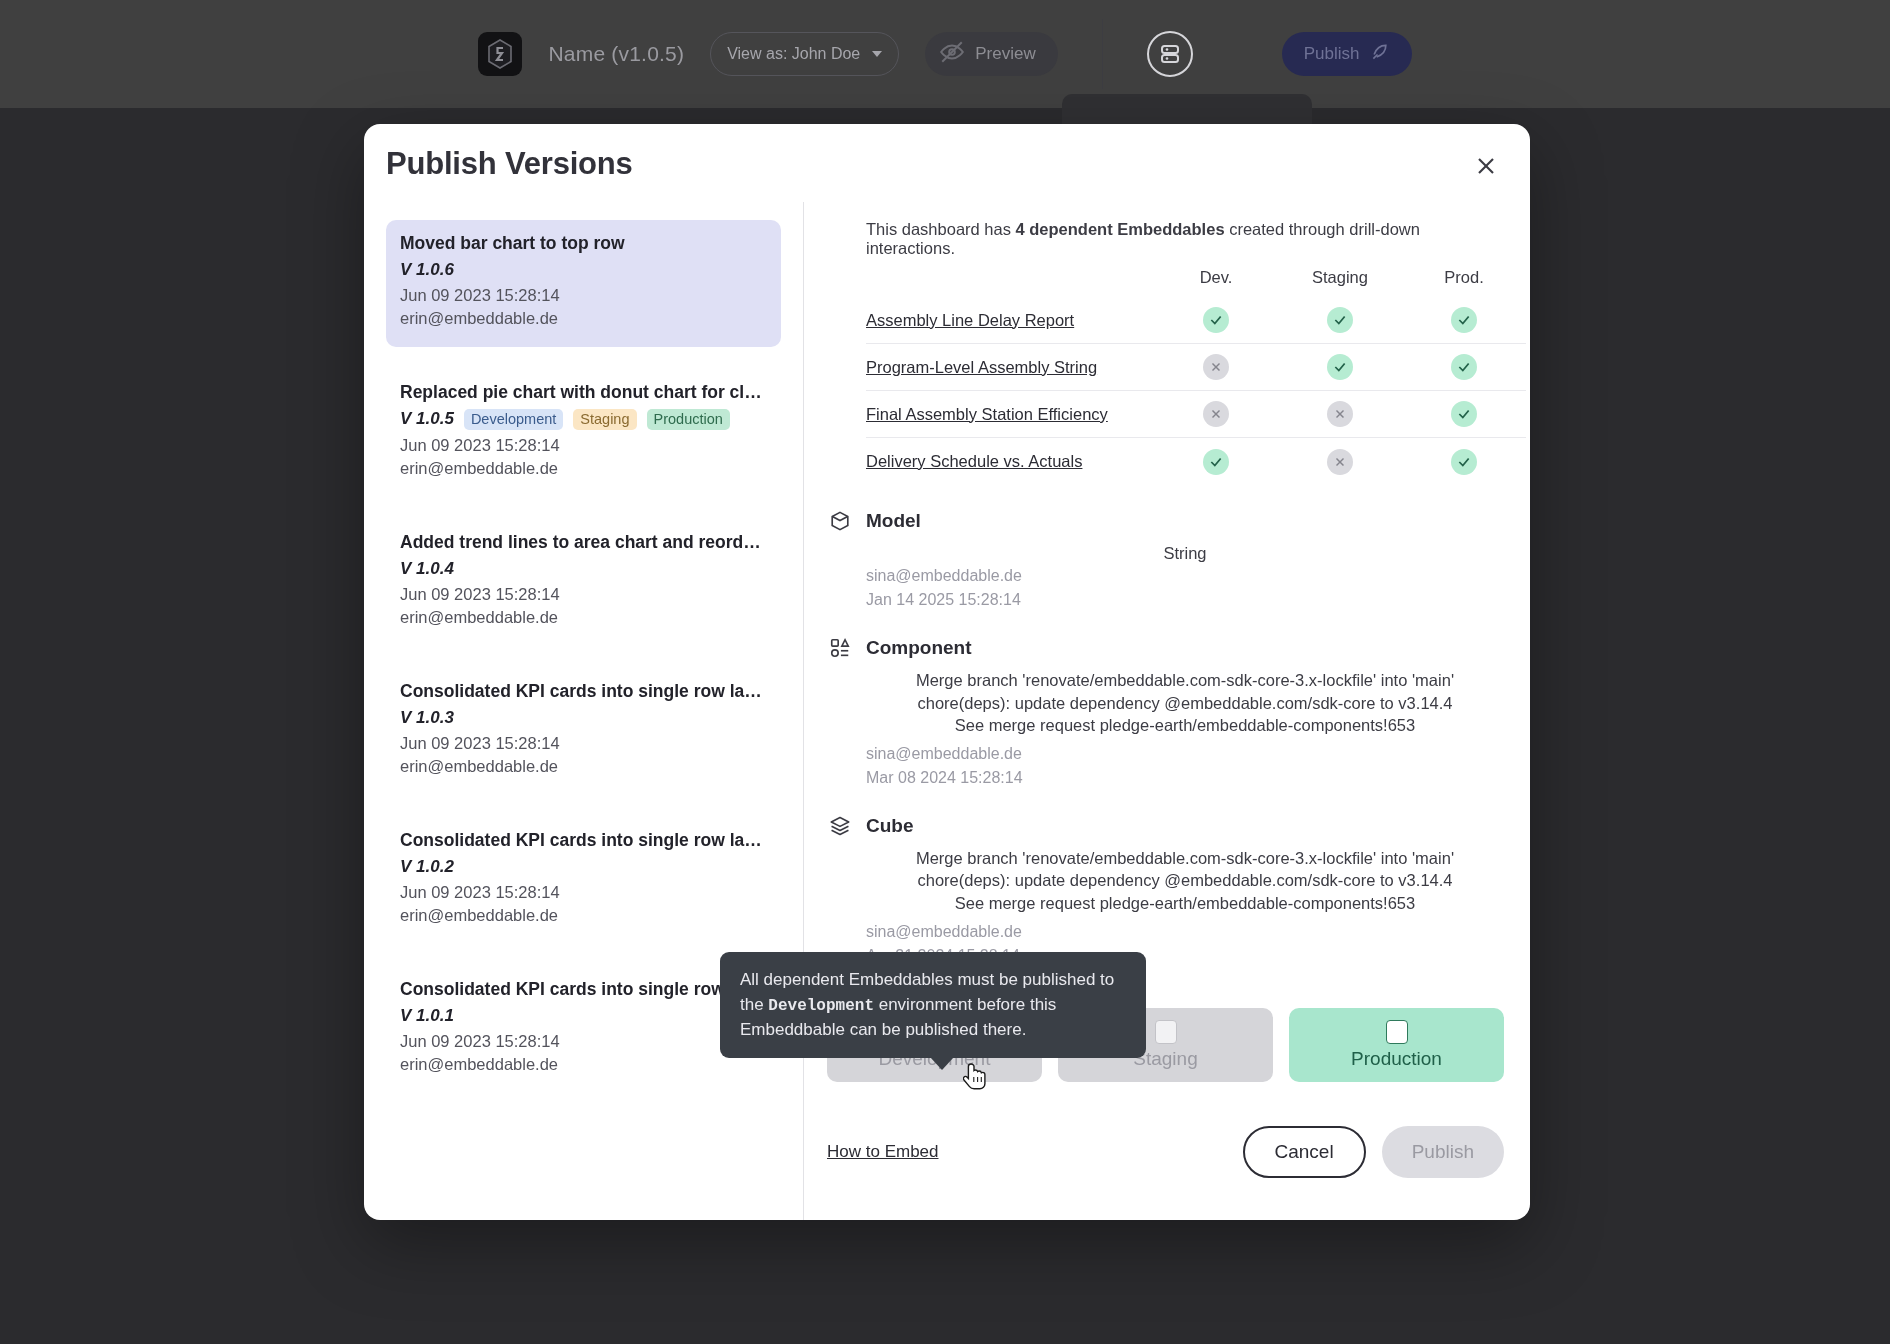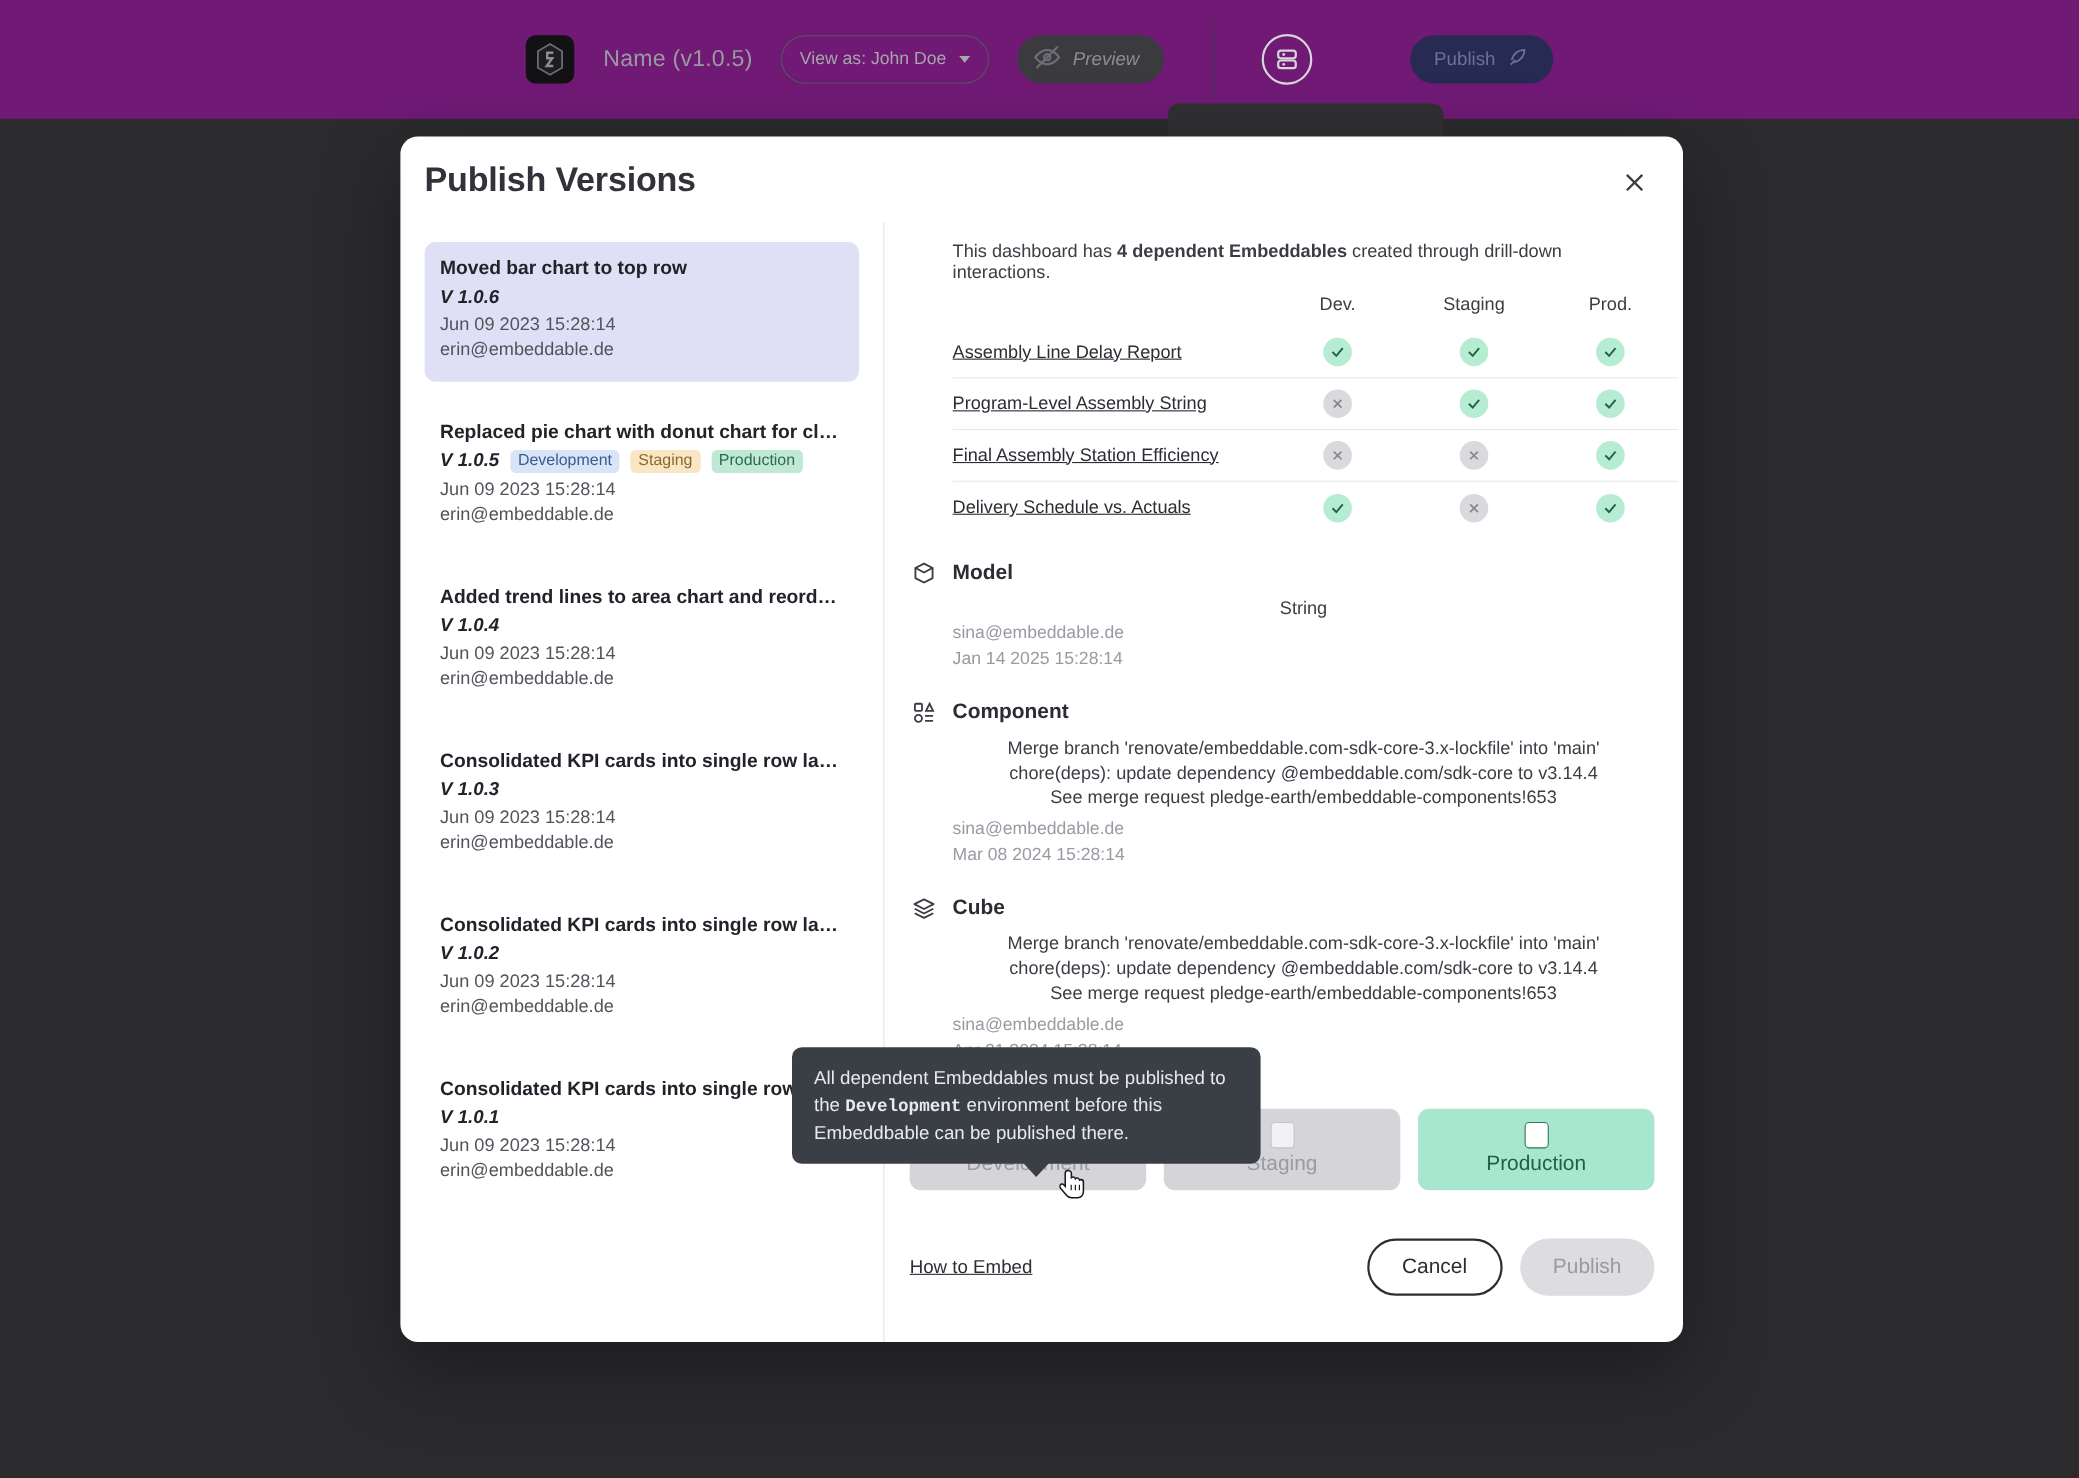--- a/index.html
+++ b/index.html
@@ -8,38 +8,38 @@
     font-family: "Liberation Sans", sans-serif;
     background: #2b2b2e;
     overflow: hidden;
   }
   #app { position: relative; width: 1890px; height: 1344px; }
 
   
   .topbar {
     position: absolute; top: 0; left: 0; width: 1890px; height: 108px;
     display: flex; align-items: center; justify-content: center; gap: 0;
-    background: #701a75;
+    background: #404040;
   }
   .tb-inner { display: flex; align-items: center; gap: 26px; }
   .logo-mark {
     width: 44px; height: 44px; border-radius: 9px;
     background: #121214;
     display: flex; align-items: center; justify-content: center;
   }
   .logo-mark svg { display:block; }
   .tb-title { color: #9a9aa0; font-size: 21px; letter-spacing: .2px; }
   .tb-select {
     height: 44px; padding: 0 16px; border: 1.5px solid #55555b; border-radius: 22px;
     display: flex; align-items: center; gap: 12px; color: #a6a6ac; font-size: 16px;
   }
   .chev { width: 0; height: 0; border-left: 5px solid transparent; border-right: 5px solid transparent; border-top: 6px solid #a6a6ac; }
   .tb-preview {
     height: 44px; padding: 0 22px 0 14px; border-radius: 22px; background: #3a3a3f;
-    display: flex; align-items: center; gap: 10px; color: #8d8d93; font-size: 17px; font-style: italic;
+    display: flex; align-items: center; gap: 10px; color: #8d8d93; font-size: 17px;
   }
   .tb-divider { width: 1px; height: 70px; background: #3d3d42; margin: 0 18px; }
   .tb-iconbtn {
     width: 46px; height: 46px; border-radius: 50%; border: 2px solid #d6d6da;
     display: flex; align-items: center; justify-content: center;
   }
   .tb-publish {
     height: 44px; padding: 0 22px; border-radius: 22px; background: #272a52;
     display: flex; align-items: center; gap: 10px; color: #6f7296; font-size: 17px;
   }

